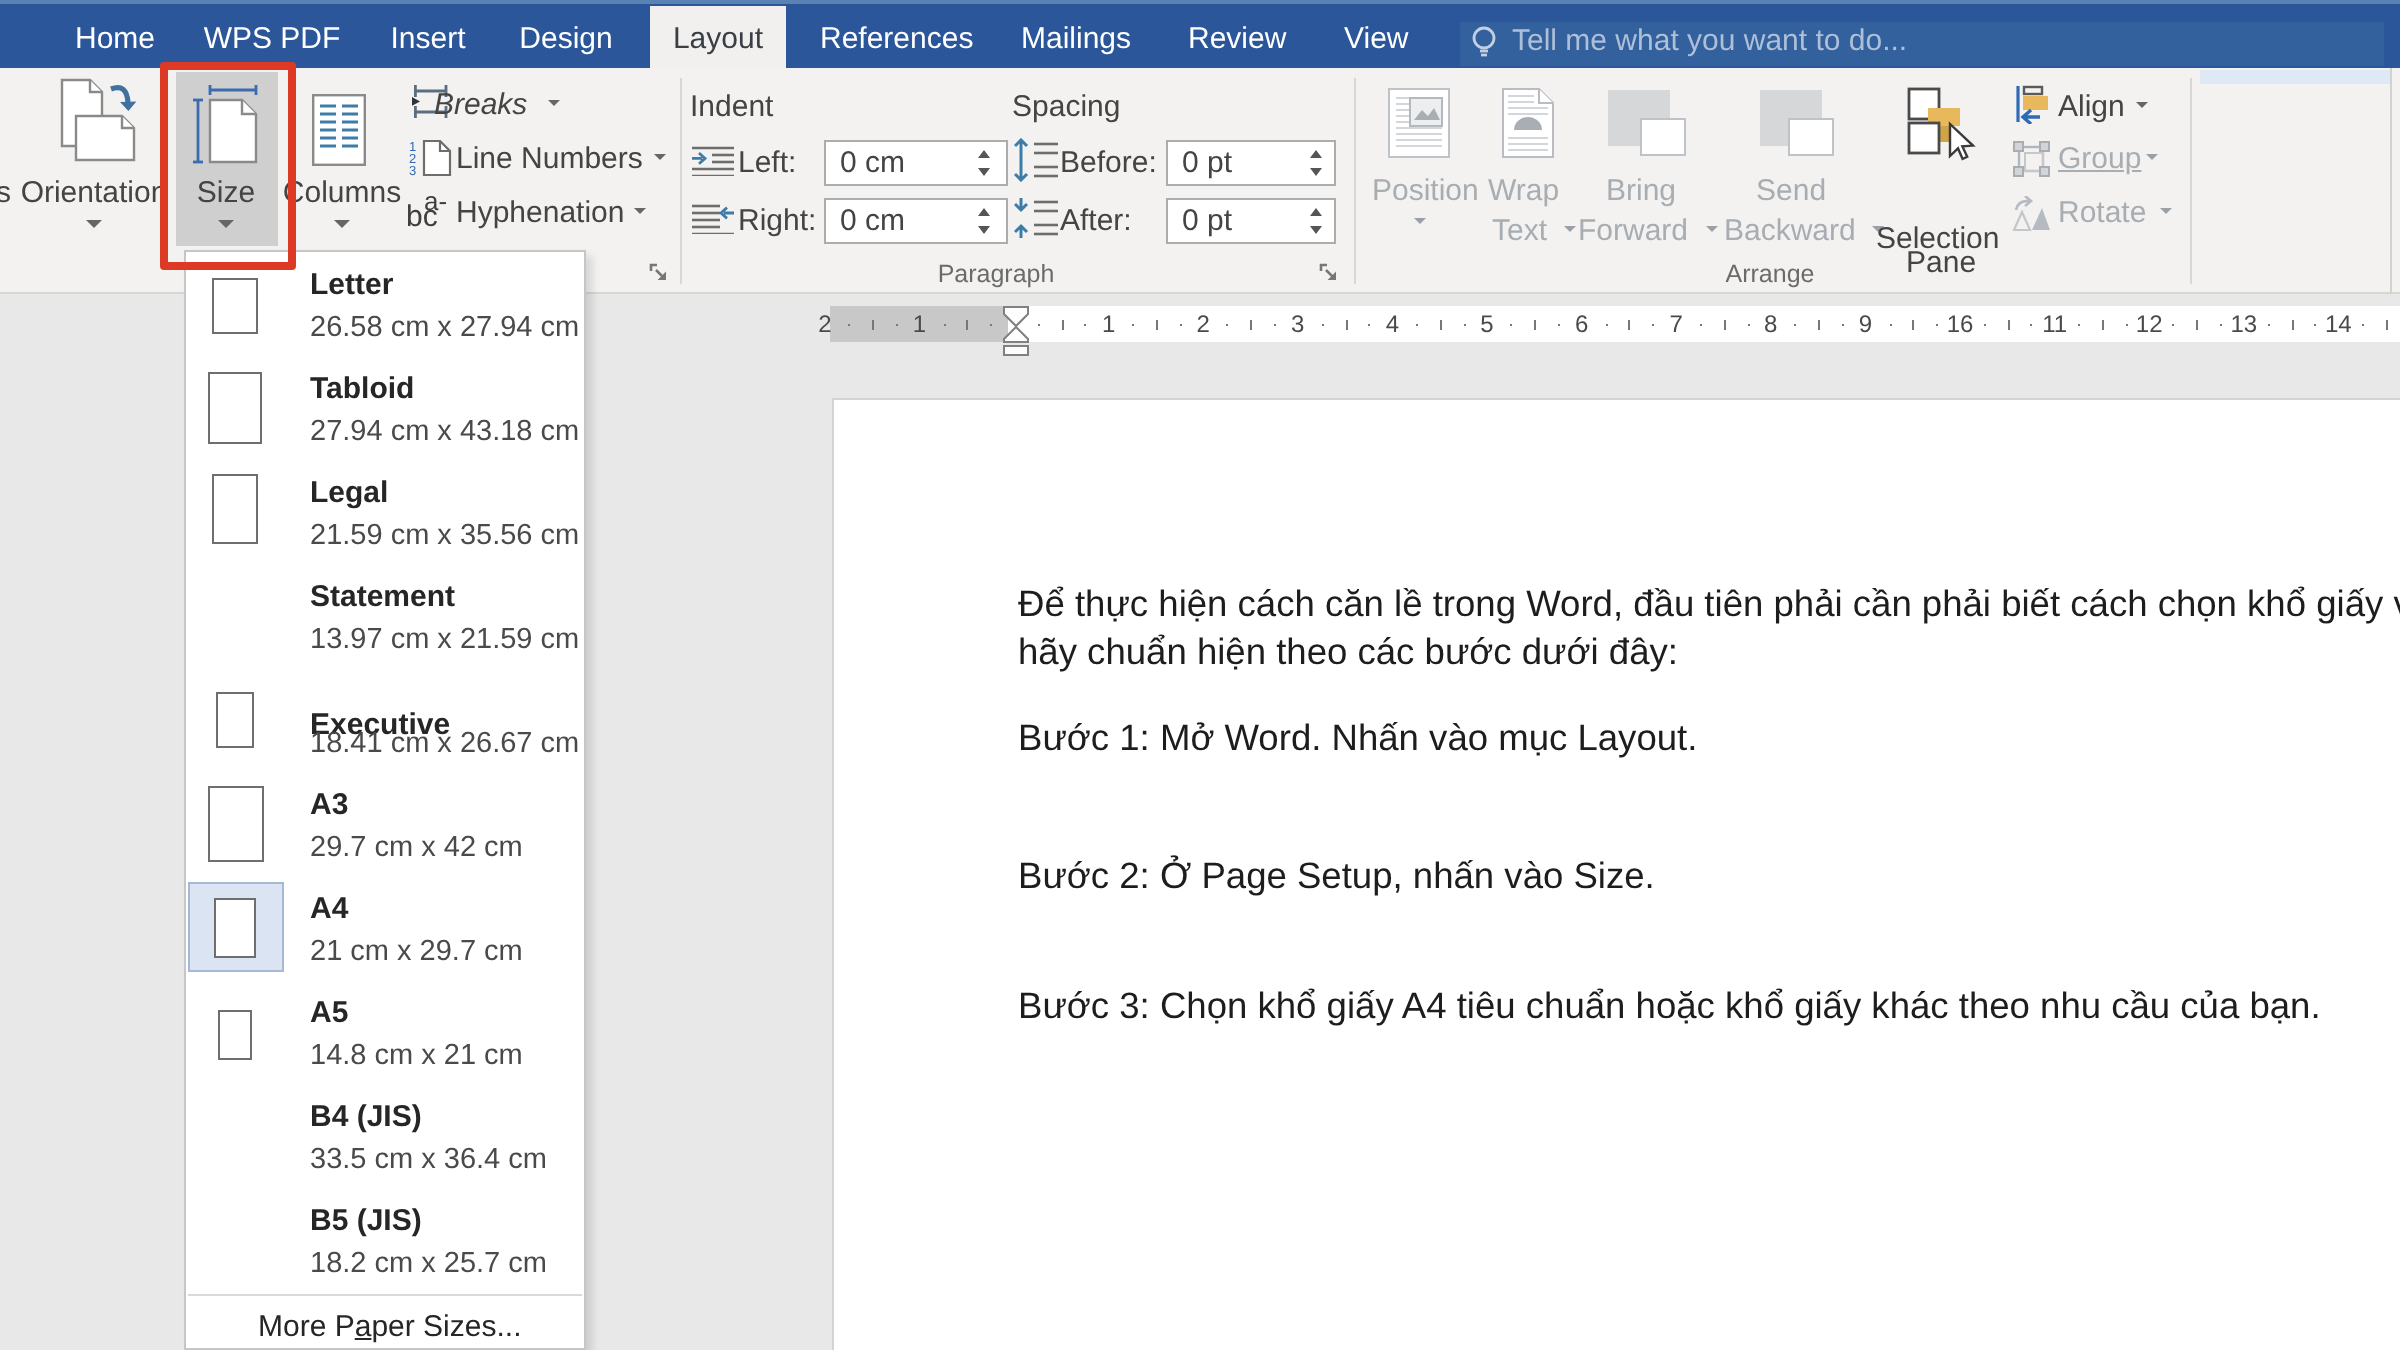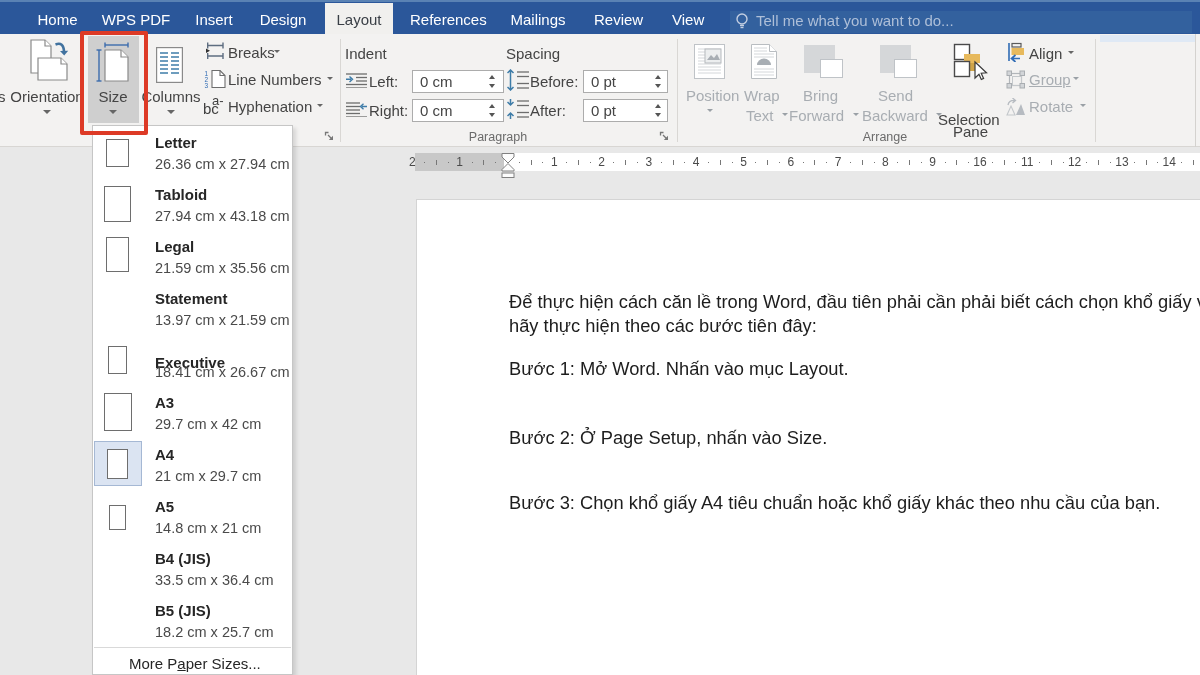--- a/index.html
+++ b/index.html
@@ -124,21 +124,21 @@
 <div class="biglabel" style="left:140px; top:88px; width:62px;">Columns</div>
 <div class="darr" style="left:167px; top:110px;"></div>
 
 <svg class="abs" style="left:203px; top:42px;" width="22" height="18" viewBox="0 0 22 18">
   <g stroke="#5d6d80" stroke-width="1.4" fill="none">
     <path d="M4.7 0.5 v6 M4 3.5 h16.5 M20 0.5 v6"></path>
     <path d="M4.7 11 v6 M4 14 h16.5 M20 11 v6"></path>
   </g>
   <path d="M0 8.7 h3 l0 -2.2 l4 2.2 l-4 2.2 l0 -2.2 z" fill="#333"></path>
 </svg>
-<div class="rlabel" style="left:228px; top:44px;">Breaks</div>
+<div class="rlabel" style="left:217px; top:44px;font-style:italic;">Breaks</div>
 <div class="darr sm" style="left:274px; top:50px;"></div>
 
 <svg class="abs" style="left:204px; top:70px;" width="24" height="18" viewBox="0 0 24 18">
   <path d="M8 0.5 h8 l5 5 v12 h-13 z" fill="#fff" stroke="#6d6d6d" stroke-width="1.1"></path>
   <path d="M16 0.5 v5 h5" fill="none" stroke="#6d6d6d" stroke-width="1.1"></path>
   <text x="0.5" y="5.5" font-size="6.5" fill="#2f6bb5" font-family="Liberation Sans">1</text>
   <text x="0.5" y="11.5" font-size="6.5" fill="#2f6bb5" font-family="Liberation Sans">2</text>
   <text x="0.5" y="17.5" font-size="6.5" fill="#2f6bb5" font-family="Liberation Sans">3</text>
 </svg>
 <div class="rlabel" style="left:228px; top:71px;">Line Numbers</div>
@@ -391,37 +391,37 @@
   <div id="page"></div>
 
   <svg class="abs" style="left:501px; top:6px;" width="14" height="26" viewBox="0 0 14 26">
     <path d="M1 0.5 h12 v3.5 l-6 6 l-6 -6 z" fill="#fdfdfd" stroke="#808080" stroke-width="1"></path>
     <path d="M7 10.5 l6 6 v1.5 h-12 v-1.5 z" fill="#fdfdfd" stroke="#808080" stroke-width="1"></path>
     <rect x="1" y="20" width="12" height="4.5" fill="#fdfdfd" stroke="#808080" stroke-width="1"></rect>
   </svg>
 </div>
 
 <div class="doctext" style="left:509px; top:290px;">Để thực hiện cách căn lề trong Word, đầu tiên phải cần phải biết cách chọn khổ giấy v</div>
-<div class="doctext" style="left:509px; top:314px;">hãy thực hiện theo các bước tiên đây:</div>
+<div class="doctext" style="left:509px; top:314px;">hãy chuẩn hiện theo các bước dưới đây:</div>
 <div class="doctext" style="left:509px; top:357px;">Bước 1: Mở Word. Nhấn vào mục Layout.</div>
 <div class="doctext" style="left:509px; top:426px;">Bước 2: Ở Page Setup, nhấn vào Size.</div>
 <div class="doctext" style="left:509px; top:491px;">Bước 3: Chọn khổ giấy A4 tiêu chuẩn hoặc khổ giấy khác theo nhu cầu của bạn.</div>
 
 <div id="dropdown">
   <div id="a4hl"></div>
   <div class="dd-icon" style="left:13px; top:13px;  width:23px; height:28px;"></div>
   <div class="dd-icon" style="left:11px; top:60px;  width:27px; height:36px;"></div>
   <div class="dd-icon" style="left:13px; top:111px; width:23px; height:35px;"></div>
   <div class="dd-icon" style="left:15px; top:220px; width:19px; height:28px;"></div>
   <div class="dd-icon" style="left:11px; top:267px; width:28px; height:38px;"></div>
   <div class="dd-icon" style="left:14px; top:323px; width:21px; height:30px;"></div>
   <div class="dd-icon" style="left:16px; top:379px; width:17px; height:25px;"></div>
 
   <div class="dd-title" style="top:8px;">Letter</div>
-  <div class="dd-dim" style="top:30px;">26.36 cm x 27.94 cm</div>
+  <div class="dd-dim" style="top:30px;">26.58 cm x 27.94 cm</div>
   <div class="dd-title" style="top:60px;">Tabloid</div>
   <div class="dd-dim" style="top:82px;">27.94 cm x 43.18 cm</div>
   <div class="dd-title" style="top:112px;">Legal</div>
   <div class="dd-dim" style="top:134px;">21.59 cm x 35.56 cm</div>
   <div class="dd-title" style="top:164px;">Statement</div>
   <div class="dd-dim" style="top:186px;">13.97 cm x 21.59 cm</div>
   <div class="dd-title" style="top:228px;">Executive</div>
   <div class="dd-dim" style="top:238px;">18.41 cm x 26.67 cm</div>
   <div class="dd-title" style="top:268px;">A3</div>
   <div class="dd-dim" style="top:290px;">29.7 cm x 42 cm</div>

